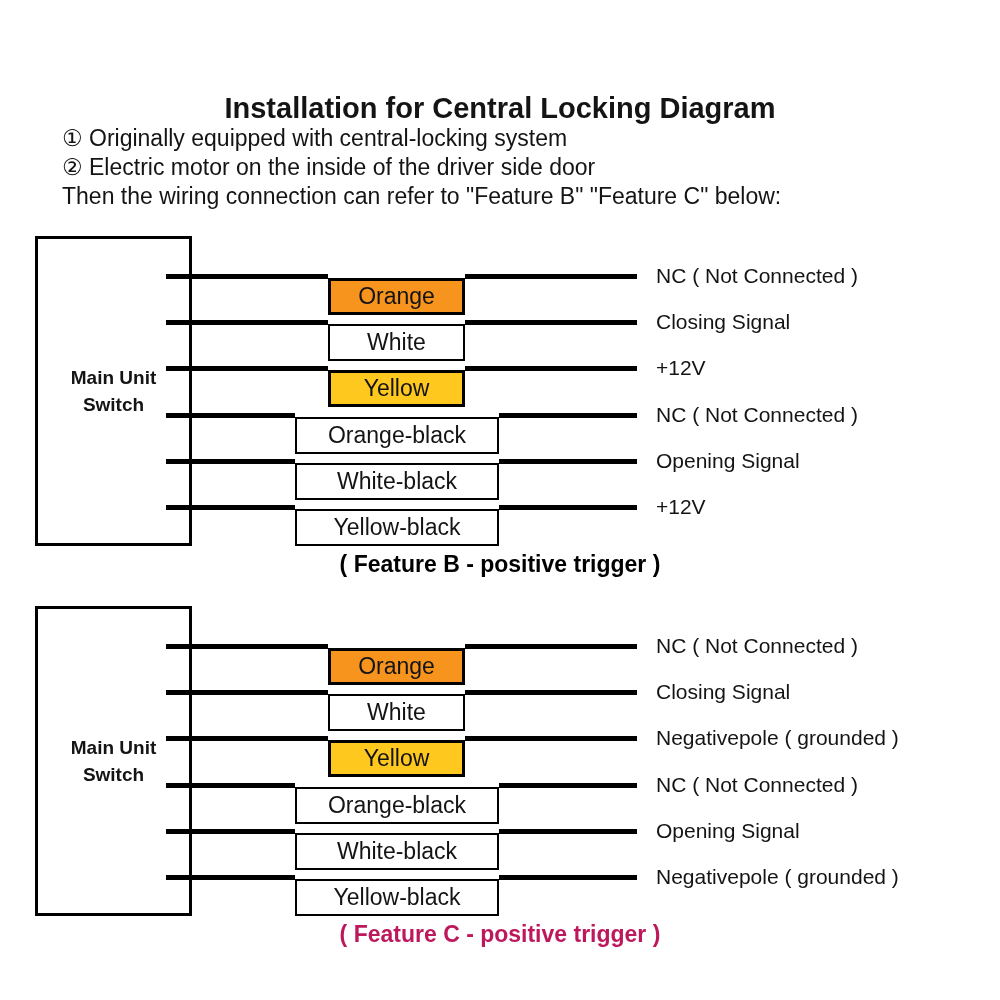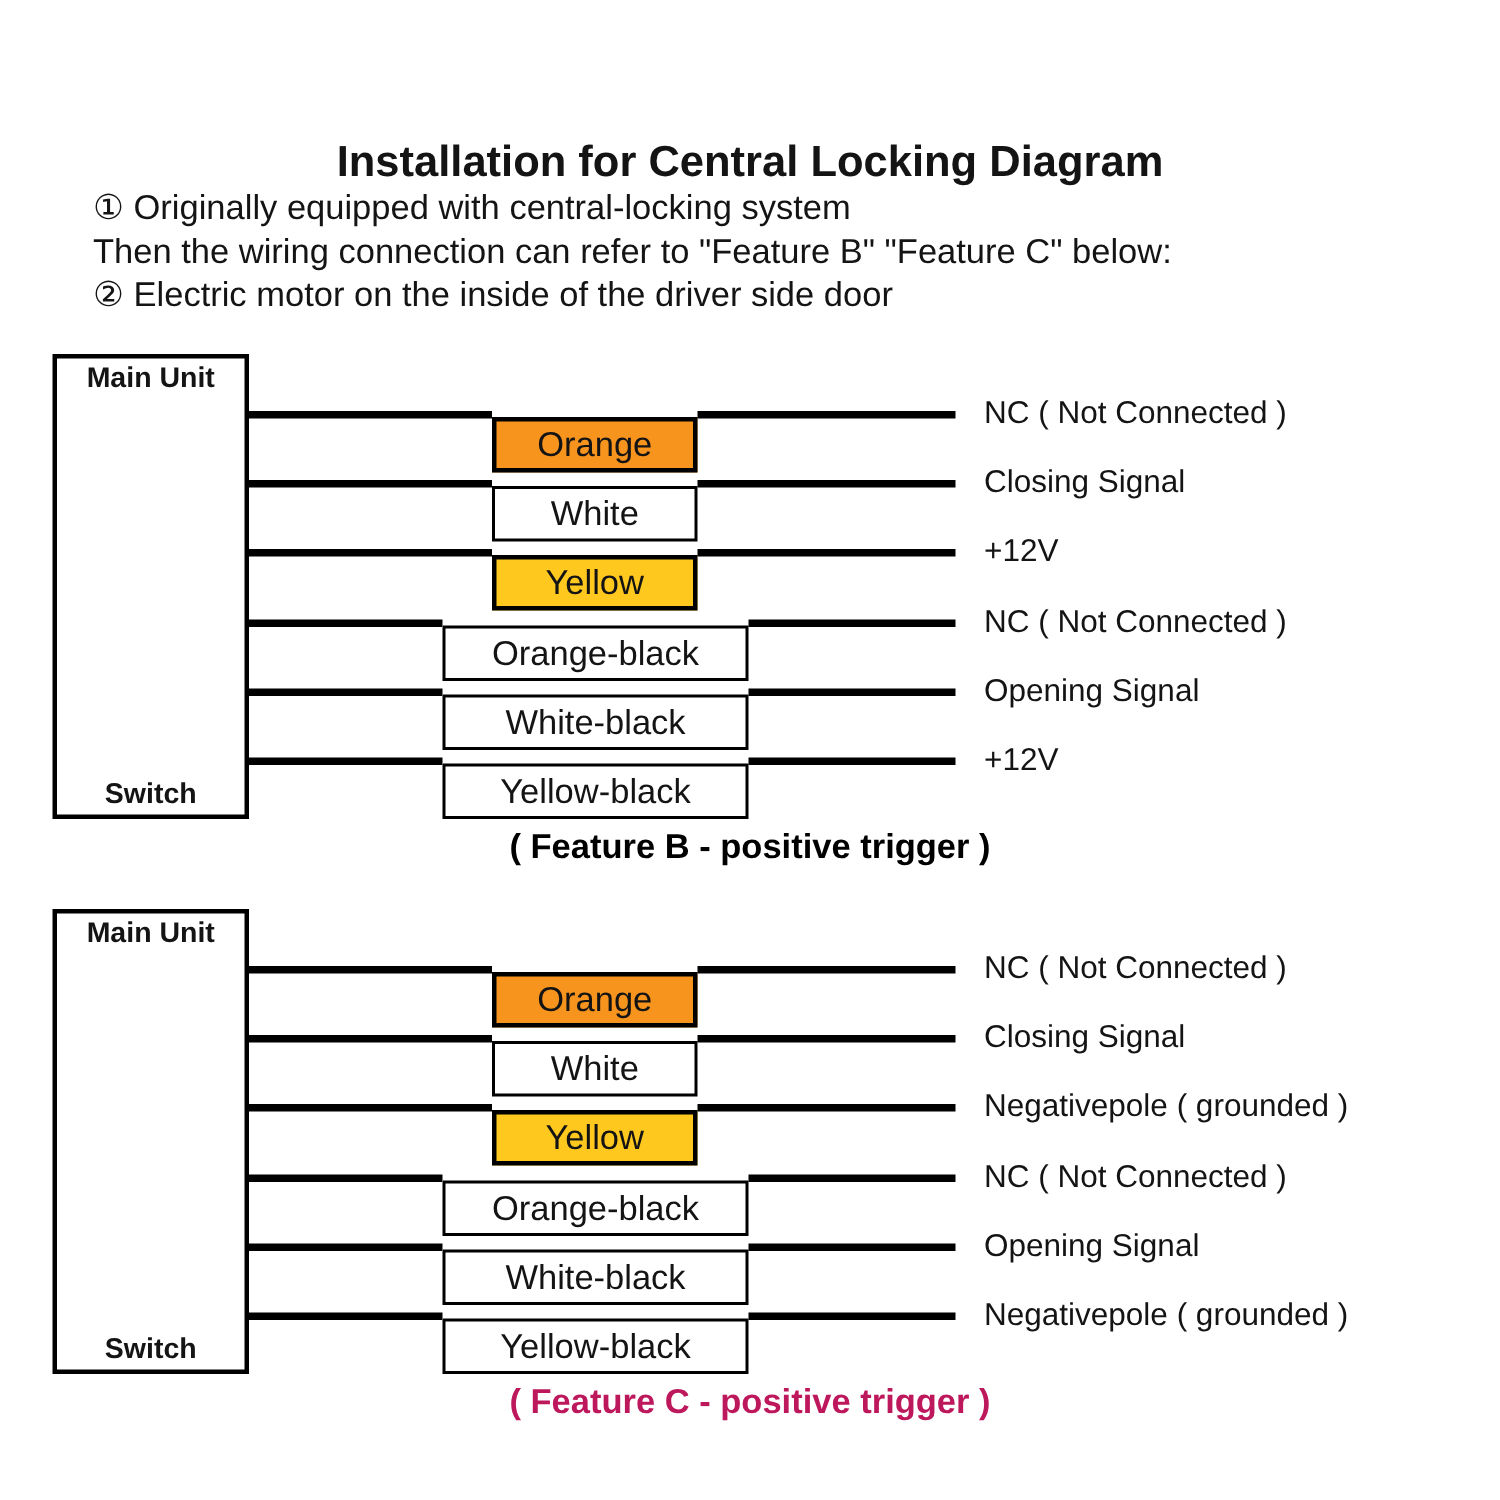--- a/index.html
+++ b/index.html
@@ -12,23 +12,23 @@
     font-size:29px; font-weight:bold; white-space:nowrap;
   }
   .instructions { position:absolute; top:124px; left:62px; font-size:23px; line-height:29px; }
   .instr-line { white-space:nowrap; }
 
   .diagram { position:absolute; left:0; width:1000px; height:360px; }
   #diagram-b { top:236px; }
   #diagram-c { top:606px; }
 
   .unit-box {
-    position:absolute; left:35px; top:0; width:131px; height:310px;
+    position:absolute; left:35px; top:0; width:157px; height:310px;
     border:3px solid #000; box-sizing:border-box; background:#fff;
-    display:flex; flex-direction:column; align-items:center; justify-content:space-between;
+    display:flex; flex-direction:column; align-items:center; justify-content:center;
     font-weight:bold; font-size:19px; line-height:27px; text-align:center;
   }
 
   .row { --bl:328px; --bw:137px; }
   .row.wide { --bl:295px; --bw:204px; }
   .r0 { --yc:40px; } .r1 { --yc:86px; } .r2 { --yc:132px; }
   .r3 { --yc:179px; } .r4 { --yc:225px; } .r5 { --yc:271px; }
 
   .wire {
     position:absolute; height:5px; background:#000; top:calc(var(--yc) - 2px);
@@ -57,22 +57,22 @@
 </style>
 </head>
 <body>
 
 <div class="page">
 
   <div class="title">Installation for Central Locking Diagram</div>
 
   <div class="instructions">
     <div class="instr-line">① Originally equipped with central-locking system</div>
+    <div class="instr-line">② Electric motor on the inside of the driver side door</div>
     <div class="instr-line">Then the wiring connection can refer to "Feature B" "Feature C" below:</div>
-    <div class="instr-line">② Electric motor on the inside of the driver side door</div>
   </div>
 
   <div class="diagram" id="diagram-b">
     <div class="unit-box">
       <span>Main Unit</span>
       <span>Switch</span>
     </div>
 
     <div class="row r0 colored">
       <div class="wire wire-left"></div>

